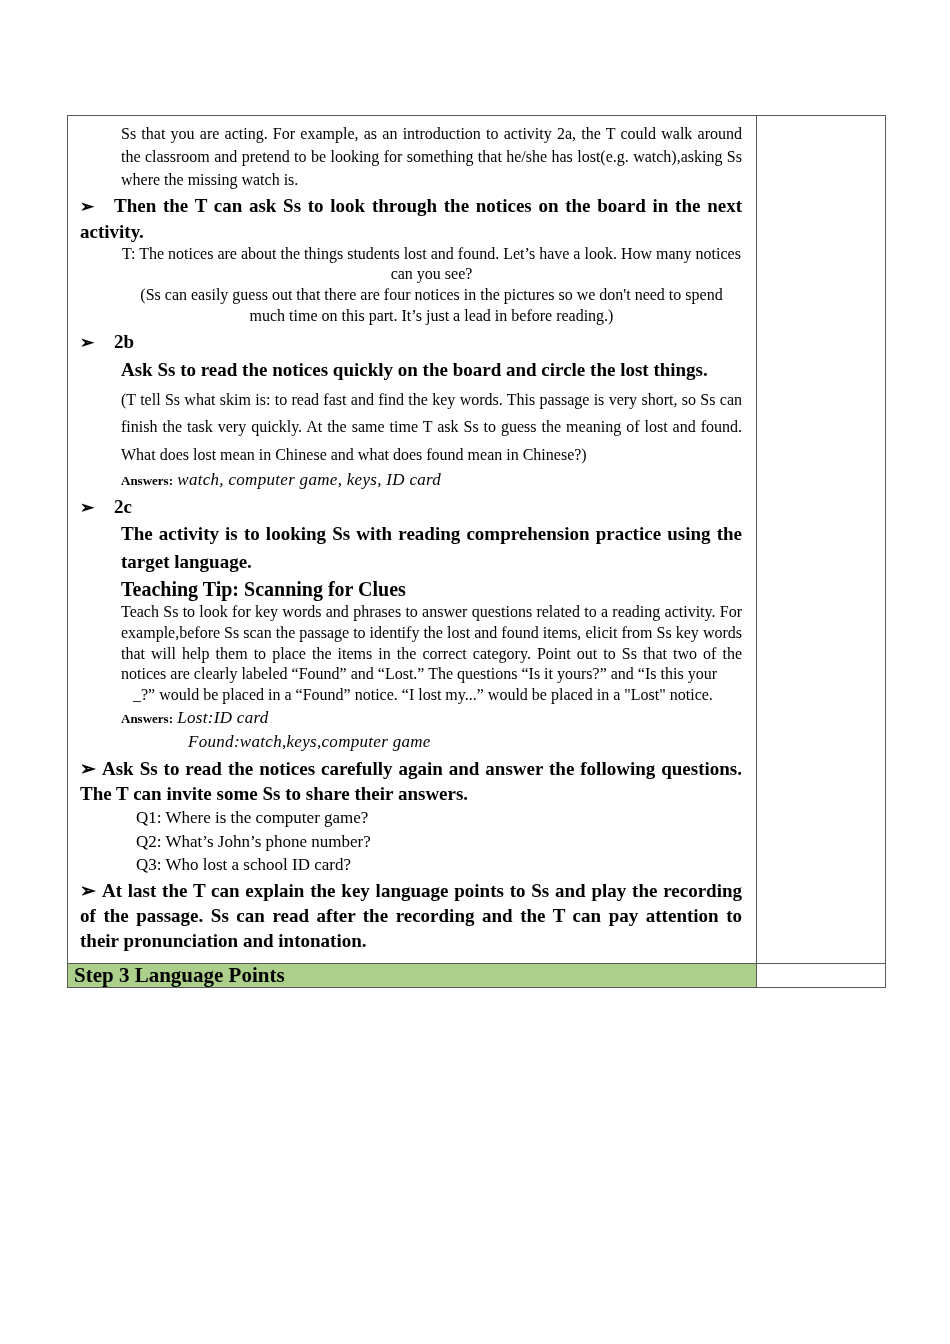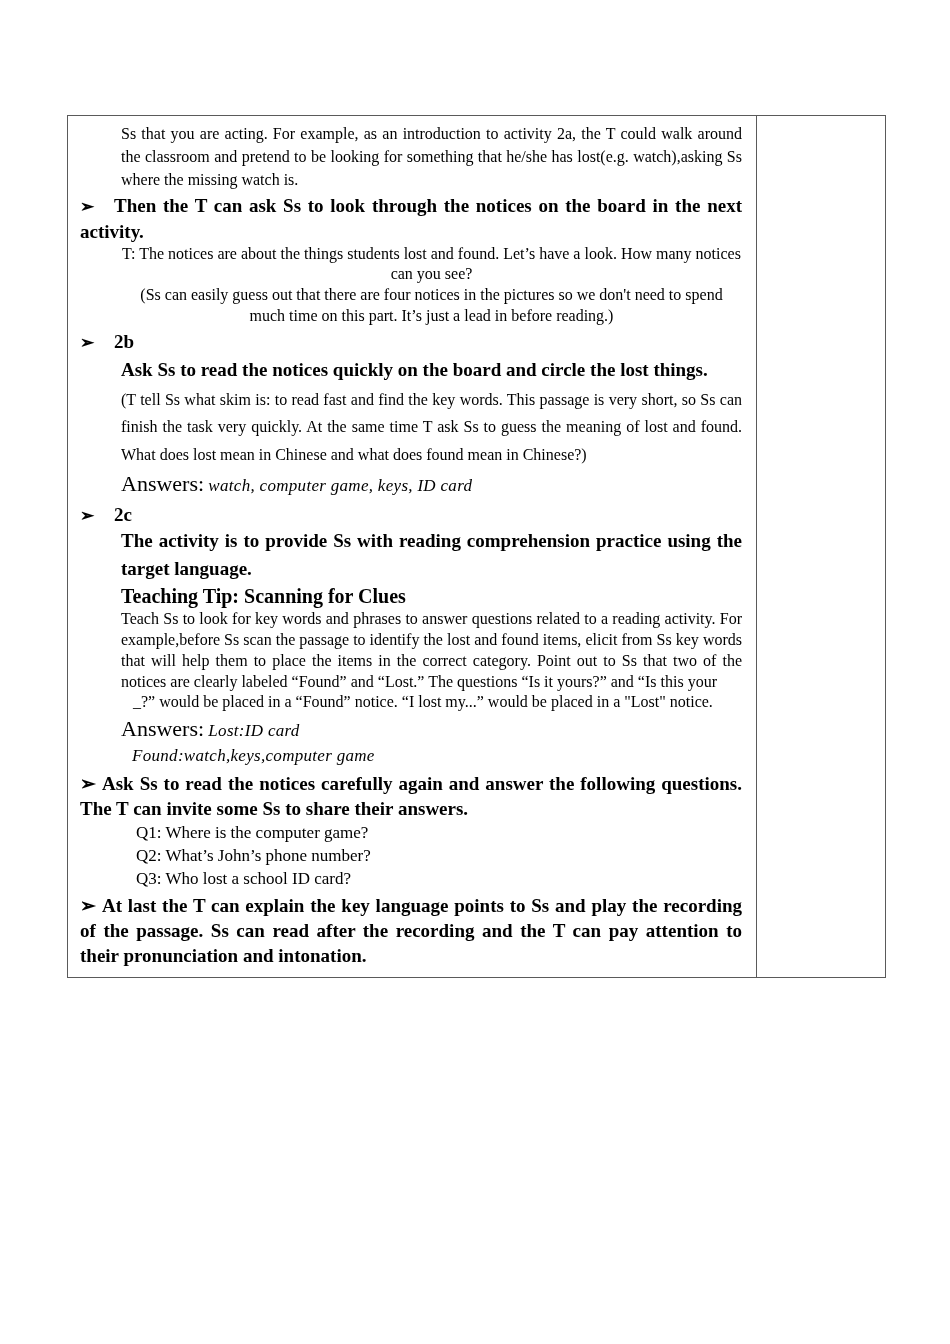--- a/index.html
+++ b/index.html
@@ -96,30 +96,30 @@
     text-justify: inter-word;
   }
   .sub-head.roomy { line-height: 1.66; }
 
   .label-line {
     font-size: 17px;
     margin-left: 45px;
     line-height: 1.42;
   }
   .label-line .lbl {
-    font-weight: normal;
-    font-size: 22px;
+    font-weight: bold;
+    font-size: 13px;
   }
   .label-line .ital {
     font-style: italic;
     font-size: 17px;
     letter-spacing: 0.3px;
   }
   .answer-indent {
-    margin-left: 56px;
+    margin-left: 112px;
     font-style: italic;
     font-size: 17px;
     line-height: 1.42;
     letter-spacing: 0.3px;
   }
 
   .tip-head {
     font-weight: bold;
     font-size: 20px;
     margin-left: 45px;
@@ -173,21 +173,21 @@
 
             <p class="label-line">
               <span class="lbl">Answers:</span>
               <span class="ital">watch,  computer  game,  keys,  ID  card</span>
             </p>
 
             <div class="head-row">
               <span class="bullet">➢</span><span>2c</span>
             </div>
 
-            <p class="sub-head">The  activity  is  to  provide  Ss  with  reading  comprehension  practice  using  the  target  language.</p>
+            <p class="sub-head">The  activity  is  to  looking  Ss  with  reading  comprehension  practice  using  the  target  language.</p>
 
             <p class="tip-head">Teaching  Tip: Scanning  for  Clues</p>
 
             <p class="para tight">Teach  Ss  to  look  for  key  words  and  phrases  to  answer  questions  related  to  a  reading  activity.  For  example,before  Ss  scan  the  passage  to  identify  the  lost  and  found  items,  elicit  from  Ss  key  words  that  will  help  them  to  place  the  items  in  the  correct  category.  Point  out  to  Ss  that  two  of  the  notices  are  clearly  labeled  “Found”  and  “Lost.”  The  questions  “Is  it  yours?”   and  “Is  this  your</p>
 
             <p class="para tight" style="margin-left:57px;">_?”  would  be  placed  in  a   “Found”   notice. “I  lost  my...”  would  be  placed  in  a  "Lost"  notice.</p>
 
             <p class="label-line">
               <span class="lbl">Answers:</span>
               <span class="ital">Lost:ID  card</span>
@@ -206,16 +206,24 @@
               <span class="bullet-wide">➢</span><span>At  last  the  T  can  explain  the  key  language  points  to  Ss  and  play  the  recording  of  the  passage.  Ss  can  read  after  the recording  and  the  T  can  pay  attention  to  their  pronunciation and  intonation.</span>
             </div>
 
           </div>
         </td>
         <td class="col-side">
           <div class="side-spacer"></div>
         </td>
       </tr>
 
+      <tr>
+        <td class="col-main cell-green">
+          <div class="green-title">Step 3 Language Points</div>
+        </td>
+        <td class="col-side cell-green-side">
+          <div class="side-spacer"></div>
+        </td>
+      </tr>
     </tbody>
   </table>
 
 </div>
 
 </body></html>

